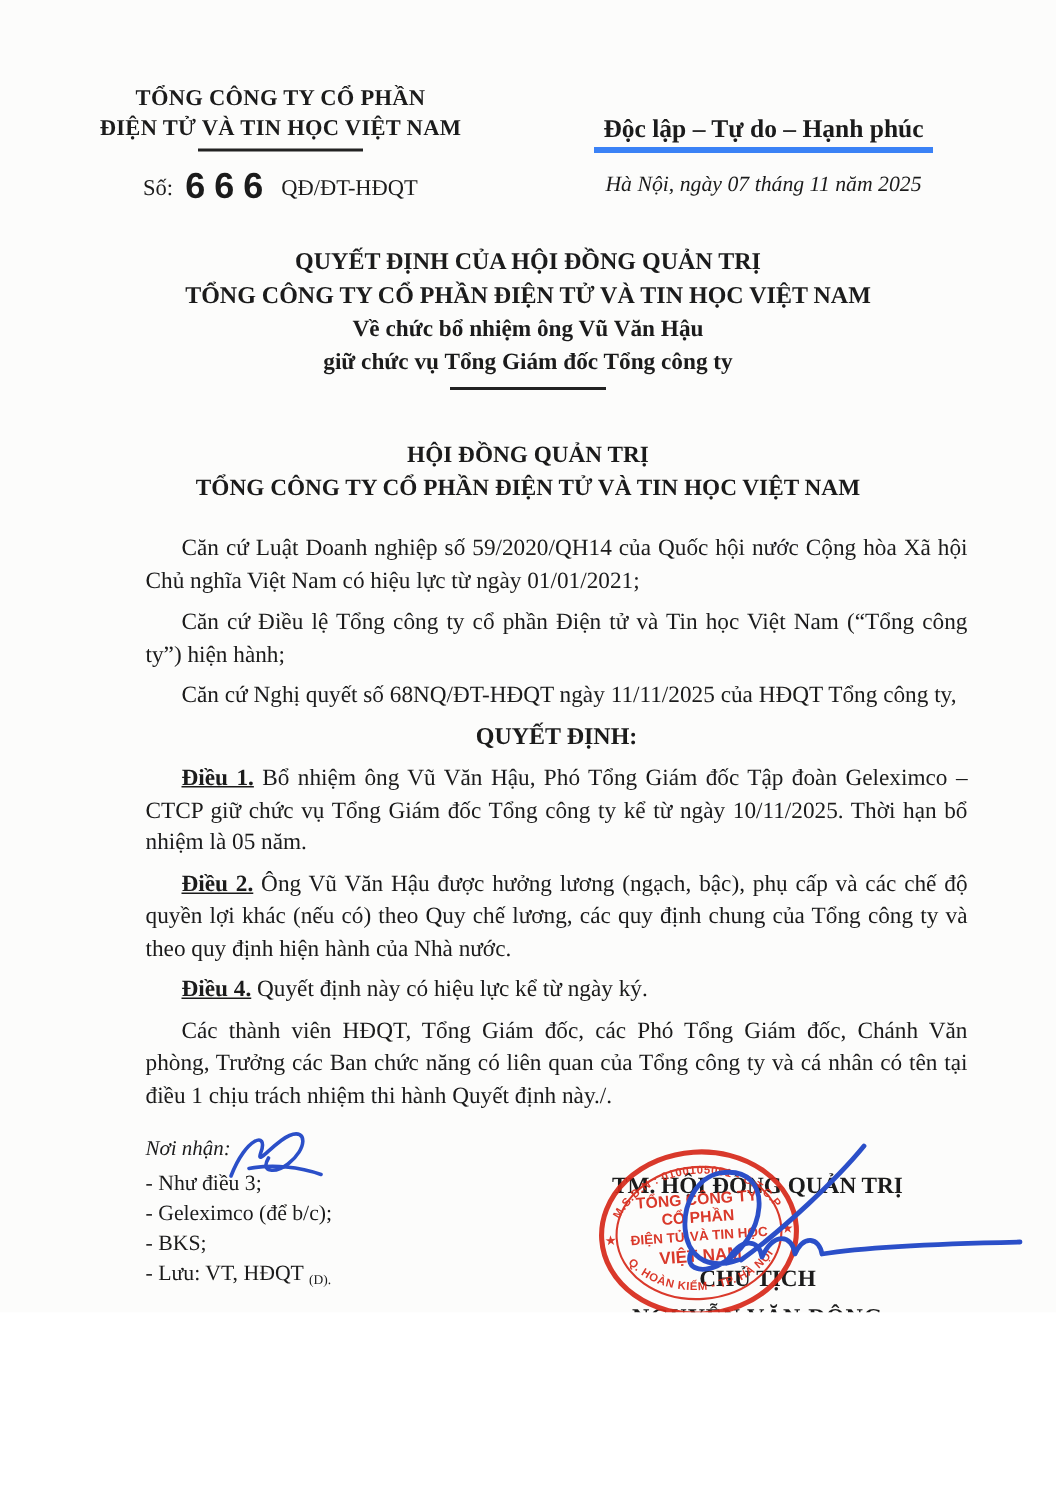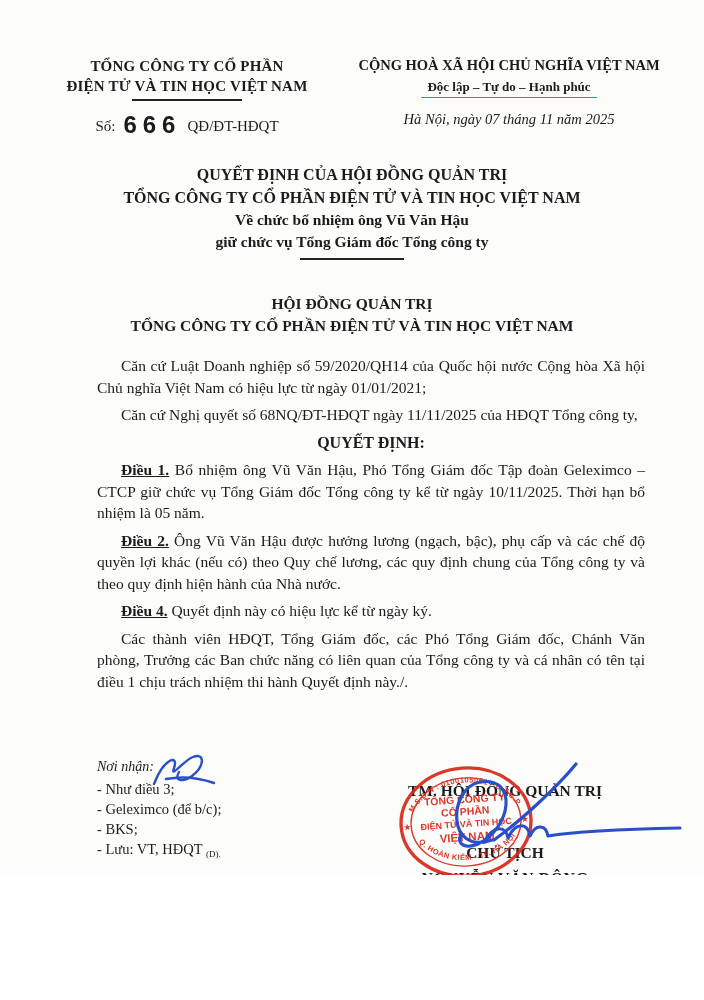--- a/index.html
+++ b/index.html
@@ -16,21 +16,21 @@
   .hdr-left{width:310px;margin-left:32px;text-align:center;}
   .hdr-left .org-line{font-weight:bold;font-size:15px;line-height:20px;letter-spacing:.2px;}
   .hdr-rule{width:110px;border-bottom:2px solid #222;margin:3px auto 10px auto;}
   .doc-number{font-size:15px;white-space:nowrap;}
   .doc-number .num{
     font-family:"Liberation Sans", sans-serif;font-weight:700;
     font-size:24px;letter-spacing:6px;margin:0 6px 0 8px;vertical-align:-2px;
   }
   .hdr-right{width:330px;margin-left:2px;text-align:center;}
   .motto1{font-weight:bold;font-size:14.5px;line-height:19px;}
-  .motto2{font-weight:bold;font-size:13px;display:inline-block;border-bottom:1px solid #3b82f6;padding:0 6px 2px 6px;margin-top:4px;}
+  .motto2{font-weight:bold;font-size:17px;display:inline-block;border-bottom:4px solid #3b82f6;padding:0 6px 2px 6px;margin-top:20px;}
   .dateline{font-style:italic;font-size:14.5px;margin-top:13px;}
   
   .title-block{text-align:center;margin-top:24px;line-height:23px;}
   .title-main{font-weight:bold;font-size:16px;}
   .title-sub{font-weight:bold;font-size:15.5px;line-height:22px;}
   .title-rule{width:104px;border-bottom:2px solid #222;margin:5px auto 0 auto;}
   .issuer-block{text-align:center;margin-top:33px;line-height:22px;}
   .issuer-line{font-weight:bold;font-size:15.5px;}
   
   .body-text{margin:18px 59px 0 97px;font-size:15.5px;line-height:21.5px;text-align:justify;}
@@ -54,41 +54,41 @@
 <div class="page">
 
   <div class="header">
     <div class="hdr-left">
       <div class="org-line">TỔNG CÔNG TY CỔ PHẦN</div>
       <div class="org-line">ĐIỆN TỬ VÀ TIN HỌC VIỆT NAM</div>
       <div class="hdr-rule"></div>
       <div class="doc-number"><span>Số:</span><span class="num">666</span><span>QĐ/ĐT-HĐQT</span></div>
     </div>
     <div class="hdr-right">
-      <div class="motto1">CỘNG HOÀ XÃ HỘI CHỦ NGHĨA VIỆT NAM</div>
       <div><span class="motto2">Độc lập – Tự do – Hạnh phúc</span></div>
       <div class="dateline">Hà Nội, ngày  07 tháng 11 năm 2025</div>
     </div>
   </div>
 
   <div class="title-block">
     <div class="title-main">QUYẾT ĐỊNH CỦA HỘI ĐỒNG QUẢN TRỊ</div>
     <div class="title-main">TỔNG CÔNG TY CỔ PHẦN ĐIỆN TỬ VÀ TIN HỌC VIỆT NAM</div>
     <div class="title-sub">Về chức bổ nhiệm ông Vũ Văn Hậu</div>
     <div class="title-sub">giữ chức vụ Tổng Giám đốc Tổng công ty</div>
     <div class="title-rule"></div>
   </div>
 
   <div class="issuer-block">
     <div class="issuer-line">HỘI ĐỒNG QUẢN TRỊ</div>
     <div class="issuer-line">TỔNG CÔNG TY CỔ PHẦN ĐIỆN TỬ VÀ TIN HỌC VIỆT NAM</div>
   </div>
 
   <div class="body-text">
     <p>Căn cứ Luật Doanh nghiệp số 59/2020/QH14 của Quốc hội nước Cộng hòa Xã hội Chủ nghĩa Việt Nam có hiệu lực từ ngày 01/01/2021;</p>
+    <p>Căn cứ Điều lệ Tổng công ty cổ phần Điện tử và Tin học Việt Nam (“Tổng công ty”) hiện hành;</p>
     <p>Căn cứ Nghị quyết số 68NQ/ĐT-HĐQT ngày 11/11/2025 của HĐQT Tổng công ty,</p>
 
     <p class="decision-heading">QUYẾT ĐỊNH:</p>
 
     <p><span class="lead">Điều 1.</span><span> Bổ nhiệm ông Vũ Văn Hậu, Phó Tổng Giám đốc Tập đoàn Geleximco – CTCP giữ chức vụ Tổng Giám đốc Tổng công ty kể từ ngày 10/11/2025. Thời hạn bổ nhiệm là 05 năm.</span></p>
     <p><span class="lead">Điều 2.</span><span> Ông Vũ Văn Hậu được hưởng lương (ngạch, bậc), phụ cấp và các chế độ quyền lợi khác (nếu có) theo Quy chế lương, các quy định chung của Tổng công ty và theo quy định hiện hành của Nhà nước.</span></p>
     <p><span class="lead">Điều 4.</span><span> Quyết định này có hiệu lực kể từ ngày ký.</span></p>
 
     <p>Các thành viên HĐQT, Tổng Giám đốc, các Phó Tổng Giám đốc, Chánh Văn phòng, Trưởng các Ban chức năng có liên quan của Tổng công ty và cá nhân có tên tại điều 1 chịu trách nhiệm thi hành Quyết định này./.</p>
   </div>

